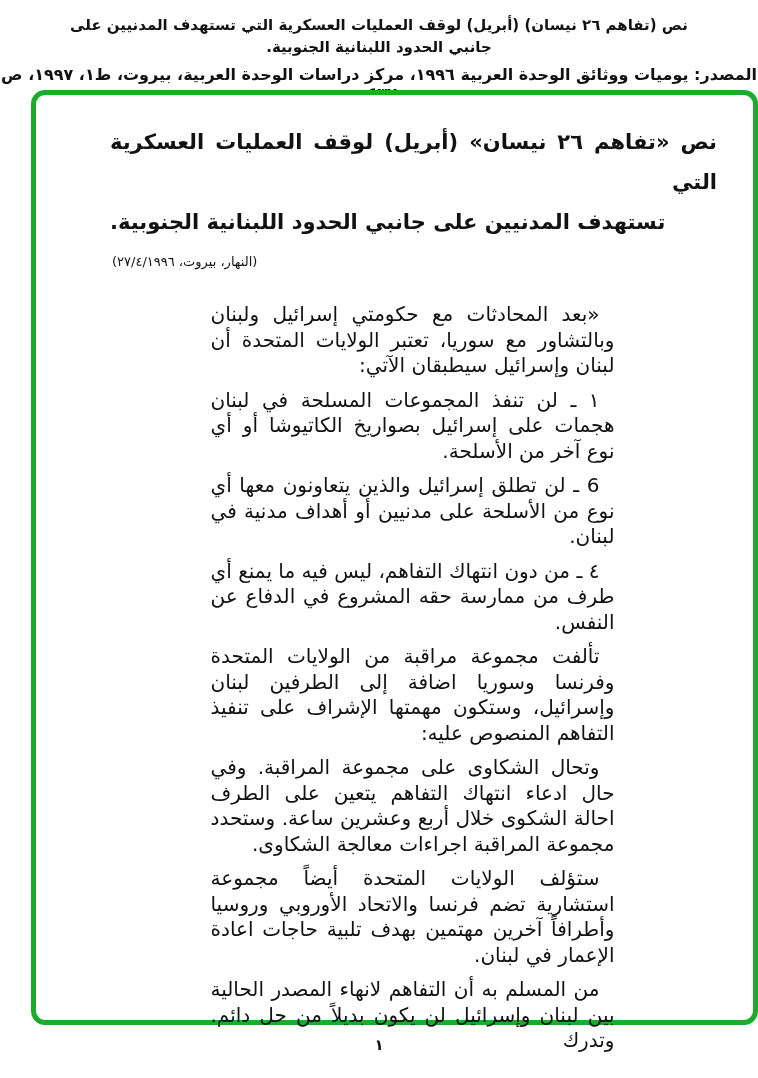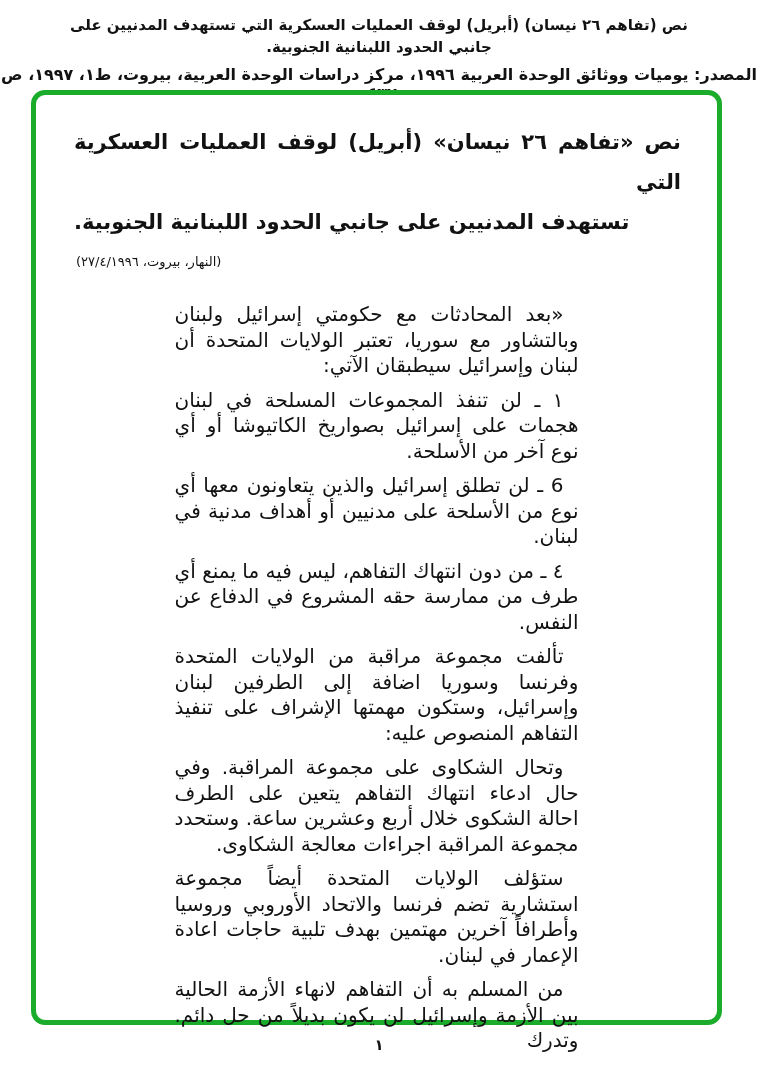--- a/index.html
+++ b/index.html
@@ -42,20 +42,21 @@
   .doc-frame {
     position: absolute;
     top: 90px;
     left: 31px;
     width: 681px;
     height: 925px;
     border: 5px solid #1cac2c;
     border-radius: 14px;
     background: #ffffff;
     box-sizing: content-box;
+    padding-left: 36px;
   }
 
   
   .doc-title {
     margin: 27px 36px 0 38px;
     font-weight: bold;
     font-size: 21px;
     line-height: 40px;
   }
   .doc-title .t-line1 {
@@ -112,17 +113,17 @@
   </div>
 
   <div class="doc-body">
     <p>«بعد المحادثات مع حكومتي إسرائيل ولبنان وبالتشاور مع سوريا، تعتبر الولايات المتحدة أن لبنان وإسرائيل سيطبقان الآتي:</p>
     <p>١ ـ لن تنفذ المجموعات المسلحة في لبنان هجمات على إسرائيل بصواريخ الكاتيوشا أو أي نوع آخر من الأسلحة.</p>
     <p>6 ـ لن تطلق إسرائيل والذين يتعاونون معها أي نوع من الأسلحة على مدنيين أو أهداف مدنية في لبنان.</p>
     <p>٤ ـ من دون انتهاك التفاهم، ليس فيه ما يمنع أي طرف من ممارسة حقه المشروع في الدفاع عن النفس.</p>
     <p>تألفت مجموعة مراقبة من الولايات المتحدة وفرنسا وسوريا اضافة إلى الطرفين لبنان وإسرائيل، وستكون مهمتها الإشراف على تنفيذ التفاهم المنصوص عليه:</p>
     <p>وتحال الشكاوى على مجموعة المراقبة. وفي حال ادعاء انتهاك التفاهم يتعين على الطرف احالة الشكوى خلال أربع وعشرين ساعة. وستحدد مجموعة المراقبة اجراءات معالجة الشكاوى.</p>
     <p>ستؤلف الولايات المتحدة أيضاً مجموعة استشارية تضم فرنسا والاتحاد الأوروبي وروسيا وأطرافاً آخرين مهتمين بهدف تلبية حاجات اعادة الإعمار في لبنان.</p>
-    <p>من المسلم به أن التفاهم لانهاء الأزمة الحالية بين الأزمة وإسرائيل لن يكون بديلاً من حل دائم. وتدرك</p>
+    <p>من المسلم به أن التفاهم لانهاء المصدر الحالية بين لبنان وإسرائيل لن يكون بديلاً من حل دائم. وتدرك</p>
   </div>
 </section>
 
 <div class="page-number">١</div>
 
 </body></html>

